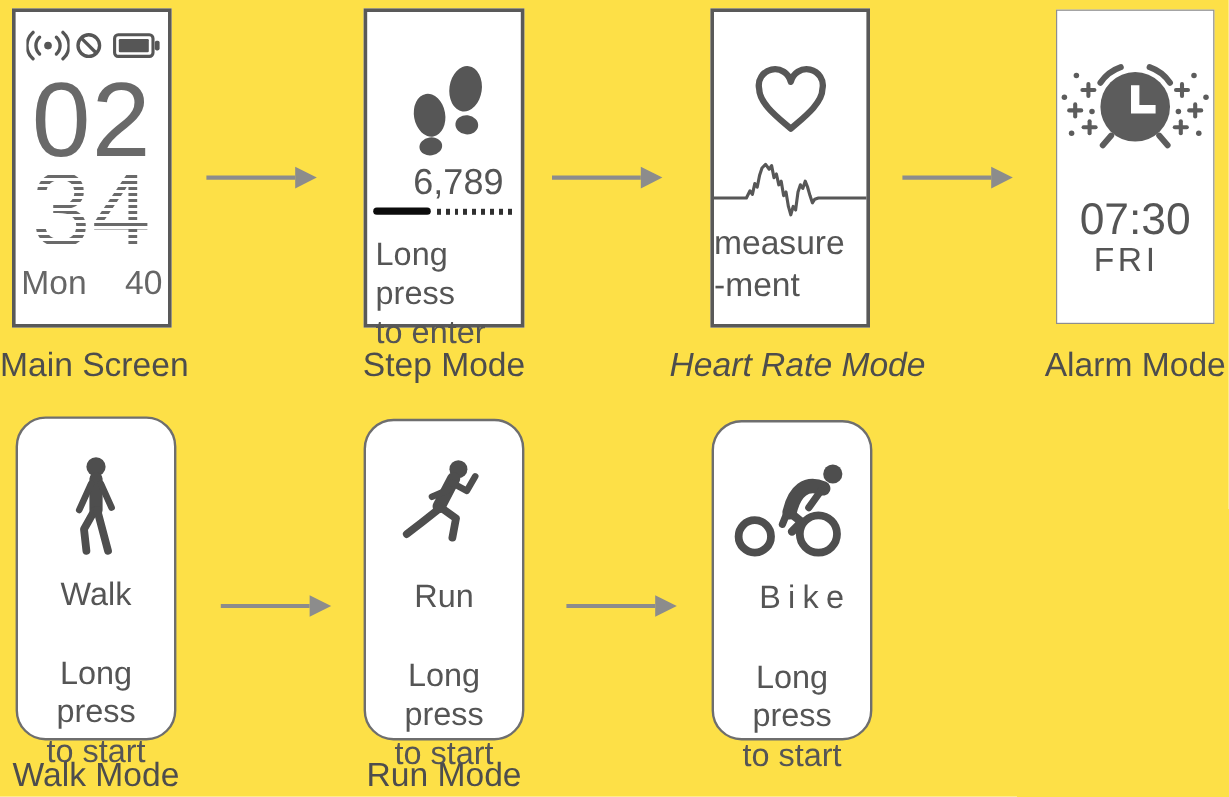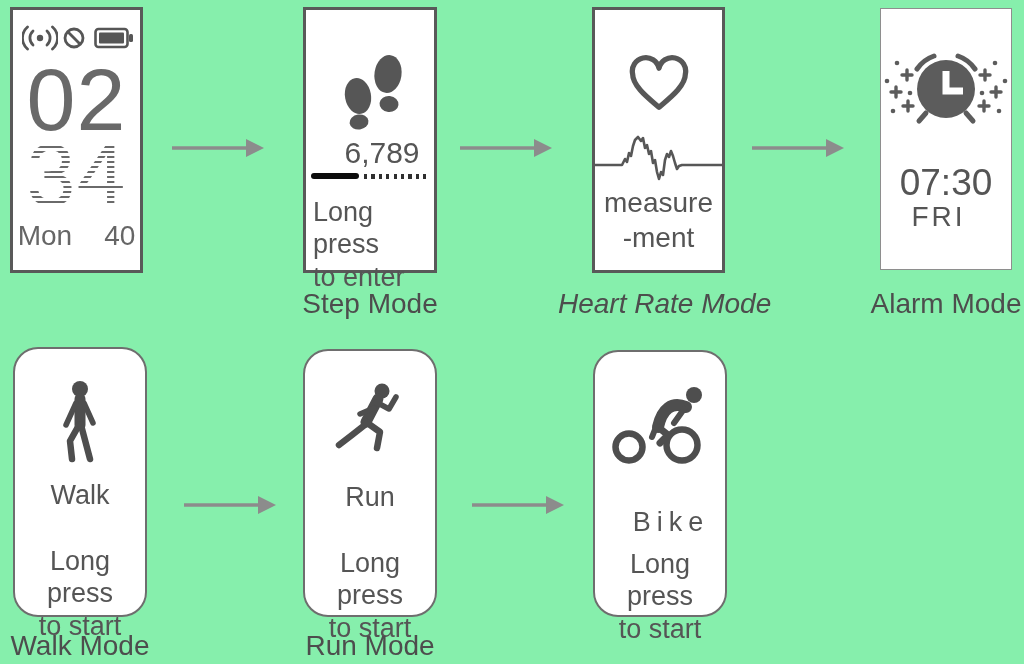--- a/index.html
+++ b/index.html
@@ -1,17 +1,17 @@
 <!DOCTYPE html>
 <html><head>
 <meta charset="utf-8">
 <style>
   html,body{margin:0;padding:0;background:#fff;}
   body{width:1024px;height:664px;font-family:"Liberation Sans",sans-serif;-webkit-font-smoothing:antialiased;}
-  .canvas{position:relative;width:1024px;height:664px;background:#86efac;overflow:hidden;}
+  .canvas{position:relative;width:1024px;height:664px;background:#fde047;overflow:hidden;}
 
   
   .screen{position:absolute;background:#fff;border:3px solid #595959;box-sizing:border-box;}
   .screen.thin{border-width:1px;border-color:#8e8e8e;}
   .screen.mid{border-width:2px;border-color:#6e6e6e;border-radius:25px;}
 
   .mode-label{position:absolute;font-size:28px;color:#4d4d4d;text-align:center;white-space:nowrap;}
 
   
   .arrow{position:absolute;}
@@ -33,31 +33,31 @@
   .foot-icon{position:absolute;top:42px;left:0;right:0;display:flex;justify-content:center;}
   .step-count{position:absolute;top:126px;left:0;right:4px;text-align:center;font-size:30px;color:#555;padding-left:28px;}
   .bar-solid{position:absolute;top:163px;left:5px;width:48px;height:6px;border-radius:3px;background:#0c0c0c;}
   .bar-dots{position:absolute;top:164px;left:58px;right:4px;height:4.5px;
     background:repeating-linear-gradient(90deg,#2f2f2f 0 3.2px,transparent 3.2px 7.4px);}
   .step-hint{position:absolute;top:186px;left:7px;right:2px;font-size:27px;line-height:1.2;color:#555;text-align:left;}
 
   
   .heart-icon{position:absolute;top:44px;left:0;right:0;display:flex;justify-content:center;}
   .ecg{position:absolute;top:105px;left:0;}
-  .heart-caption{position:absolute;top:175px;left:0;right:0;text-align:center;font-size:28px;line-height:1.25;color:#555;}
+  .heart-caption{position:absolute;top:175px;left:0;right:0;font-size:28px;line-height:1.25;color:#555;}
 
   
   .alarm-icon{position:absolute;top:28px;left:2px;}
   .alarm-time{position:absolute;top:153px;left:0;right:0;text-align:center;font-size:37px;color:#555;}
   .alarm-day{position:absolute;top:192px;left:0;right:15px;text-align:center;font-size:28px;letter-spacing:3px;color:#555;}
 
   
   .sport-icon{position:absolute;top:31px;left:0;right:0;display:flex;justify-content:center;}
   .sport-title{position:absolute;top:131px;left:0;right:0;text-align:center;font-size:27px;color:#555;}
-  .sport-title.spaced{letter-spacing:6px;padding-left:22px;margin-top:24px;}
+  .sport-title.spaced{letter-spacing:6px;padding-left:22px;}
   .sport-hint{position:absolute;top:196px;left:0;right:0;text-align:center;font-size:27px;line-height:1.2;color:#555;}
 </style>
 </head>
 <body>
 
 <div class="canvas">
 
   <div class="screen" style="left:10px;top:7px;width:133px;height:266px;">
     <div class="status-row">
       <svg width="36" height="26" viewBox="0 0 36 26">
@@ -79,20 +79,21 @@
         <rect x="35" y="8" width="4" height="8" rx="1.5" fill="#565656"></rect>
       </svg>
     </div>
     <div class="clock-hour">02</div>
     <div class="clock-min striped">34</div>
     <div class="date-row">
       <span>Mon</span>
       <span>40</span>
     </div>
   </div>
+  <div class="mode-label" style="left:0;width:154px;top:288px;">Main Screen</div>
 
   <svg class="arrow" style="left:170px;top:135px;" width="96" height="26" viewBox="0 0 96 26">
     <line x1="2" y1="13" x2="76" y2="13" stroke="#8c8c8c" stroke-width="3.4"></line>
     <polygon points="76,4 76,22 94,13" fill="#8c8c8c"></polygon>
   </svg>
 
   <div class="screen" style="left:303px;top:7px;width:134px;height:266px;">
     <div class="foot-icon">
       <svg width="76" height="86" viewBox="0 0 76 86">
         <g fill="#565656">

